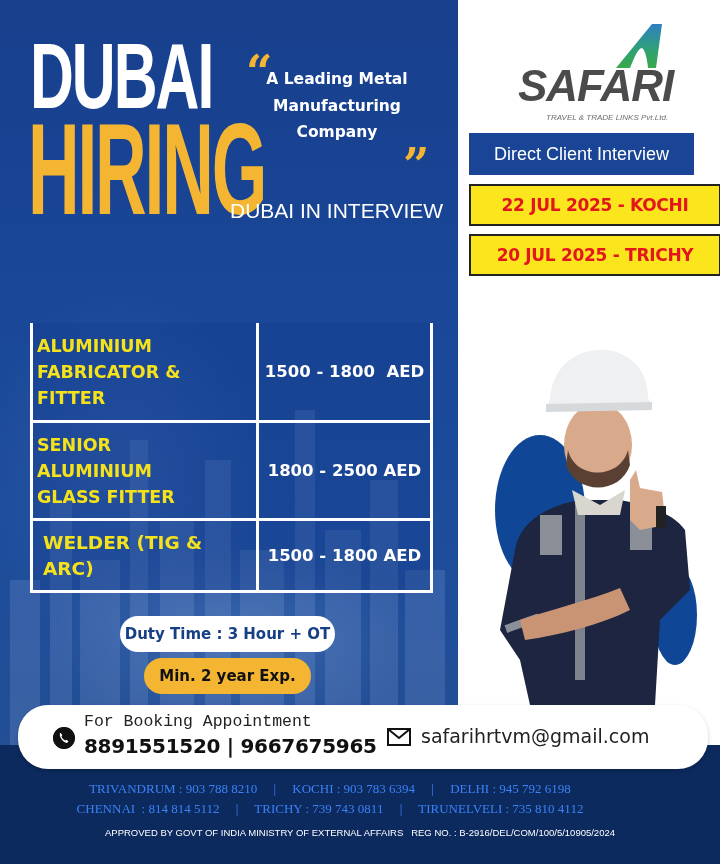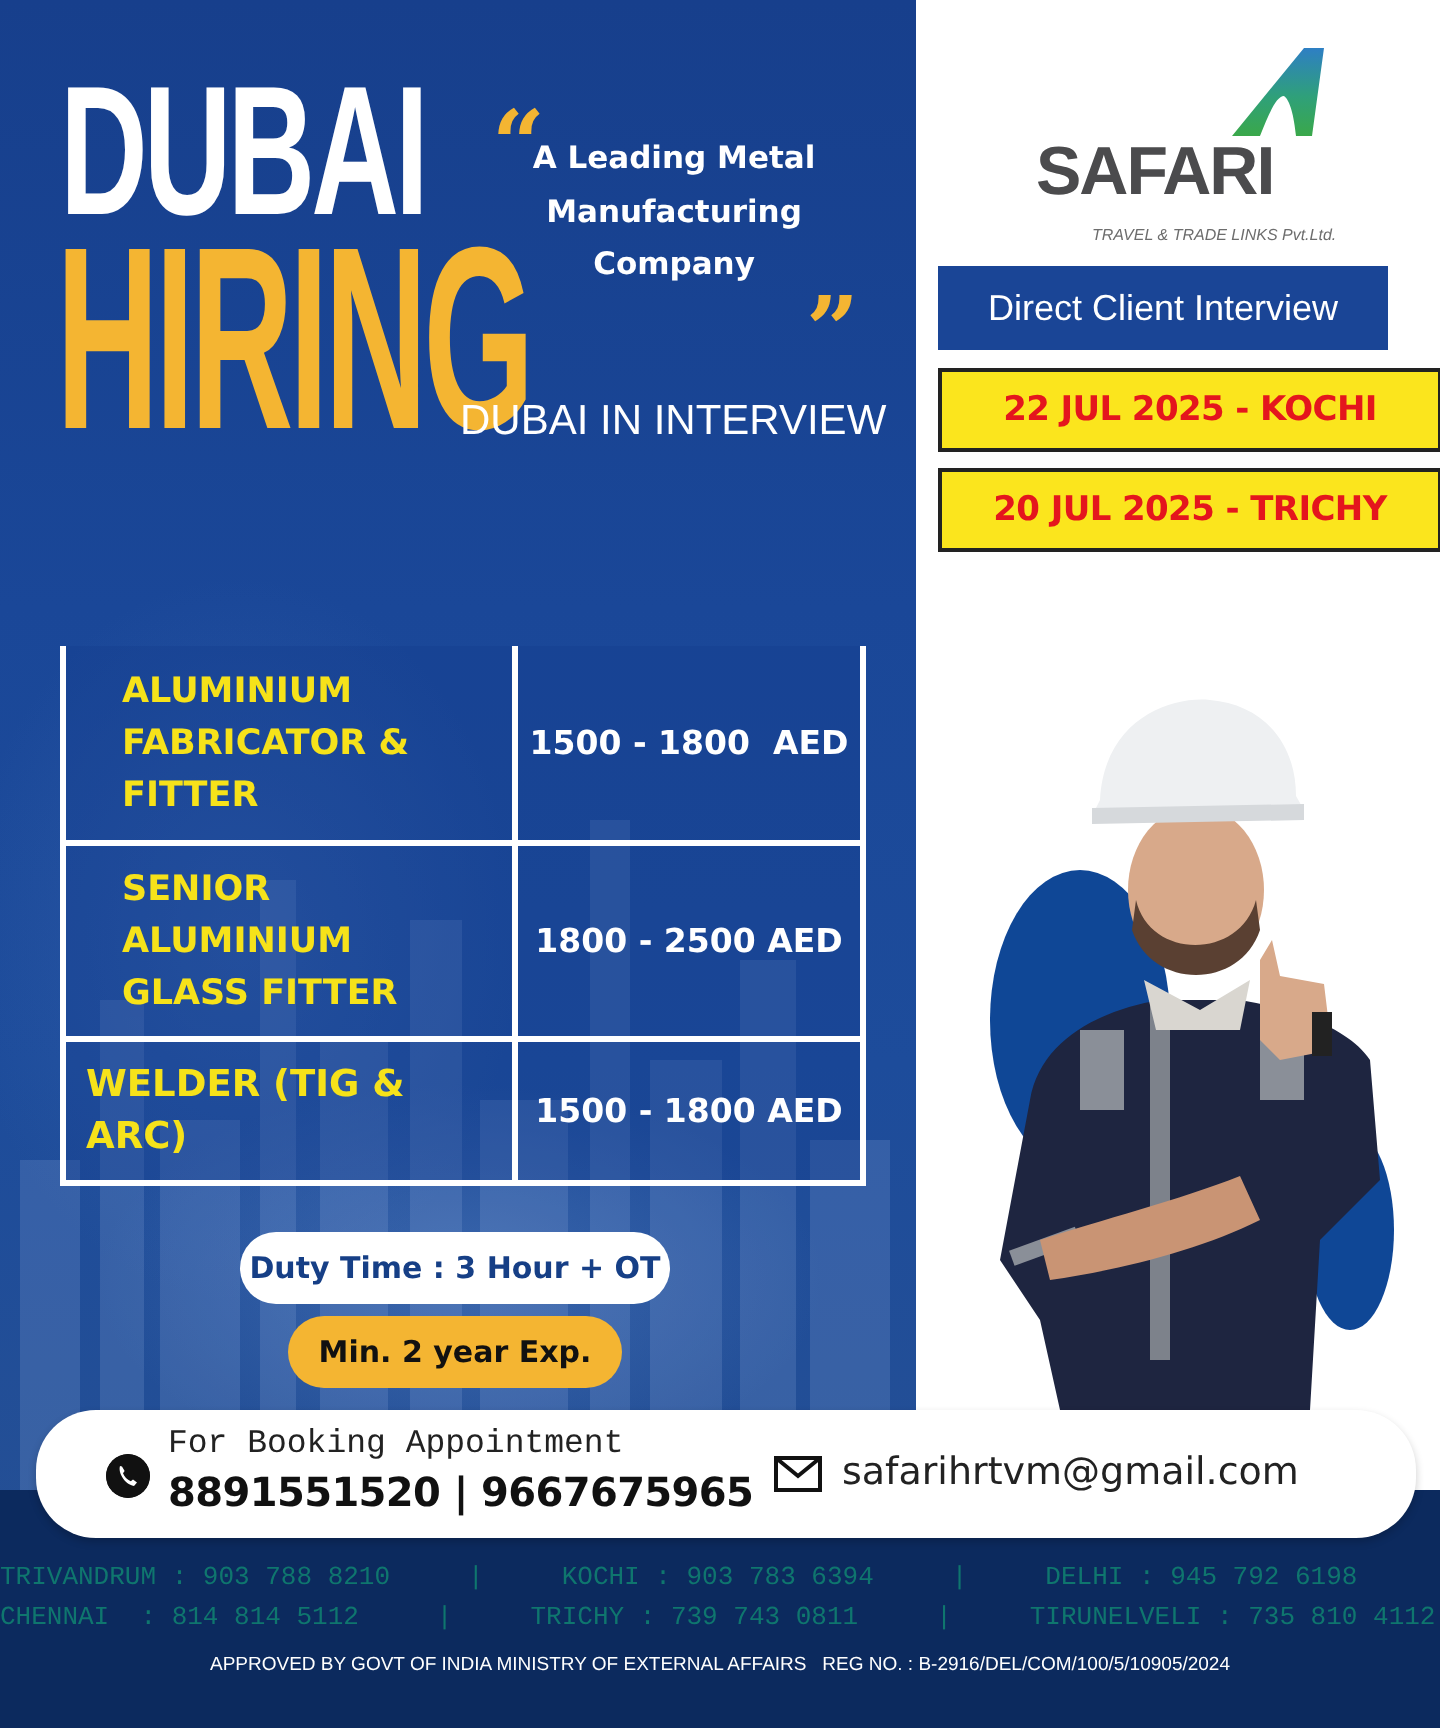--- a/index.html
+++ b/index.html
@@ -59,21 +59,21 @@
   }
   .th-positions { width: 226px; border-right: 4px solid #111111; height: 100%; }
   .th-salary { flex: 1; height: 100%; }
 
   .table-row {
     position: absolute; left: 0; width: 403px; display: flex;
     border-left: 3px solid #ffffff; border-right: 3px solid #ffffff; border-bottom: 3px solid #ffffff;
   }
   .td-position {
     width: 226px; border-right: 3px solid #ffffff; display: flex; align-items: center;
-    padding-left: 28px; color: #f6e21a; font-weight: 700; font-size: 17.5px; line-height: 26px;
+    padding-left: 4px; color: #f6e21a; font-weight: 700; font-size: 17.5px; line-height: 26px;
     font-family: "DejaVu Sans", sans-serif; background: rgba(20,60,140,0.35); white-space: pre-line;
   }
   .td-salary {
     flex: 1; display: flex; align-items: center; justify-content: center;
     color: #ffffff; font-weight: 700; font-size: 16.5px; font-family: "DejaVu Sans", sans-serif;
     background: rgba(20,60,140,0.35); white-space: pre;
   }
 
   .pill-duty {
     position: absolute; left: 120px; top: 616px; width: 215px; height: 36px;
@@ -83,21 +83,21 @@
   .pill-exp {
     position: absolute; left: 144px; top: 658px; width: 167px; height: 36px;
     background: #f4b532; border-radius: 18px; display: flex; align-items: center; justify-content: center;
     color: #111111; font-weight: 700; font-size: 15px; font-family: "DejaVu Sans", sans-serif;
   }
 
   
   .logo { position: absolute; left: 512px; top: 22px; width: 160px; height: 104px; }
   .logo-word {
     position: absolute; left: 6px; top: 42px; font-family: "Liberation Sans", sans-serif;
-    font-weight: 700; font-size: 34px; line-height: 44px; color: #4b4b4d;
+    font-weight: 700; font-style: italic; font-size: 44px; line-height: 44px; color: #4b4b4d;
     letter-spacing: -1px;
   }
   .logo-sub {
     position: absolute; left: 34px; top: 91px; font-family: "Liberation Sans", sans-serif;
     font-style: italic; font-size: 8px; color: #6d6d6d; white-space: nowrap;
   }
   .logo-mark { position: absolute; left: 100px; top: 2px; width: 50px; height: 44px; }
 
   .direct-band {
     position: absolute; left: 469px; top: 133px; width: 225px; height: 42px;
@@ -134,22 +134,22 @@
     position: absolute; left: 66px; top: 28px; color: #111111; font-family: "DejaVu Sans", sans-serif;
     font-weight: 700; font-size: 20px; line-height: 26px; letter-spacing: -0.3px;
   }
   .mail-icon { position: absolute; left: 369px; top: 23px; width: 24px; height: 18px; }
   .email-text {
     position: absolute; left: 403px; top: 19px; color: #222222; font-family: "DejaVu Sans", sans-serif;
     font-size: 19px; line-height: 24px;
   }
 
   .branches {
-    position: absolute; left: 0; width: 660px; text-align: center; color: #0f766e;
-    font-family: Liberation Mono, monospace; font-size: 13px; line-height: 18px; white-space: pre;
+    position: absolute; left: 0; width: 660px; text-align: center; color: #3b82f6;
+    font-family: Liberation Serif, serif; font-size: 13px; line-height: 18px; white-space: pre;
   }
   .branches-1 { top: 780px; }
   .branches-2 { top: 800px; }
   .approval {
     position: absolute; left: 0; top: 826px; width: 720px; text-align: center; color: #ffffff;
     font-family: "Liberation Sans", sans-serif; font-size: 9.5px; line-height: 14px; white-space: pre;
   }
 </style>
 </head>
 <body>

